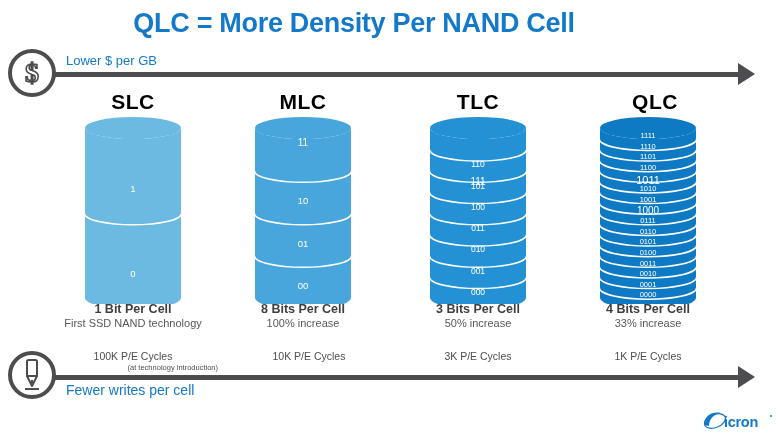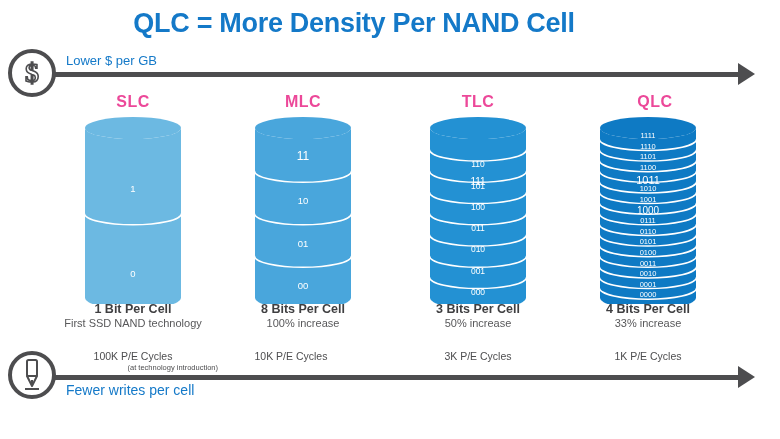--- a/index.html
+++ b/index.html
@@ -82,23 +82,23 @@
     top: 90px;
     width: 170px;
     text-align: center;
   }
   .col-0 { left: 48px; }
   .col-1 { left: 218px; }
   .col-2 { left: 393px; }
   .col-3 { left: 563px; }
 
   .col-head {
-    font-size: 16px;
+    font-size: 21px;
     font-weight: bold;
-    color: #ec4899;
+    color: #000000;
     letter-spacing: 0.5px;
     height: 28px;
     line-height: 24px;
   }
 
   .cell-label {
     position: absolute;
     left: 0; width: 170px;
     text-align: center;
     color: #ffffff;
@@ -225,27 +225,27 @@
           <path d="M 37 53.5 A 48 11 0 0 0 133 53.5 L 133 96 A 48 11 0 0 1 37 96 Z" fill="#ffffff" stroke="#ffffff" stroke-width="3.2"></path>
           <path d="M 37 53.5 A 48 11 0 0 0 133 53.5 L 133 96 A 48 11 0 0 1 37 96 Z" fill="#49A6DC"></path>
           <ellipse cx="85" cy="53.5" rx="48" ry="11" fill="#49A6DC"></ellipse>
         </g>
         <g>
           <path d="M 37 11 A 48 11 0 0 0 133 11 L 133 53.5 A 48 11 0 0 1 37 53.5 Z" fill="#ffffff" stroke="#ffffff" stroke-width="3.2"></path>
           <path d="M 37 11 A 48 11 0 0 0 133 11 L 133 53.5 A 48 11 0 0 1 37 53.5 Z" fill="#49A6DC"></path>
           <ellipse cx="85" cy="11" rx="48" ry="11" fill="#49A6DC"></ellipse>
         </g>
       </svg>
-      <div class="cell-label" style="font-size: 12px; left: 218px; top: 149px; text-align: center;">11</div>
+      <div class="cell-label" style="font-size: 10px; left: 218px; top: 137px; text-align: center;">11</div>
       <div class="cell-label" style="font-size: 9.5px; left: 218px; top: 195.21px;">10</div>
       <div class="cell-label" style="font-size: 9.5px; left: 218px; top: 237.71px;">01</div>
       <div class="cell-label" style="font-size: 9.5px; left: 218px; top: 280.21px;">00</div>
       <div class="bits" style="left: 218px;">8 Bits Per Cell</div>
       <div class="bits-sub" style="left: 218px;">100% increase</div>
-      <div class="pe" style="left: 206px;">10K P/E Cycles</div>
+      <div class="pe" style="left: 224px;">10K P/E Cycles</div>
       <div class="col col-2" style="left: 393px;">
         <div class="col-head">TLC</div>
       </div>
       <svg width="170" height="187" viewBox="0 0 170 187" style="position: absolute; left: 393px; top: 117px;">
         <g>
           <path d="M 37 159.75 A 48 11 0 0 0 133 159.75 L 133 181 A 48 11 0 0 1 37 181 Z" fill="#ffffff" stroke="#ffffff" stroke-width="3.2"></path>
           <path d="M 37 159.75 A 48 11 0 0 0 133 159.75 L 133 181 A 48 11 0 0 1 37 181 Z" fill="#2391D3"></path>
           <ellipse cx="85" cy="159.75" rx="48" ry="11" fill="#2391D3"></ellipse>
         </g>
         <g>
@@ -394,14 +394,22 @@
       <div class="cell-label" style="font-size: 7.5px; left: 563px; top: 247.875px;">0100</div>
       <div class="cell-label" style="font-size: 7.5px; left: 563px; top: 258.5px;">0011</div>
       <div class="cell-label" style="font-size: 7.5px; left: 563px; top: 269.125px;">0010</div>
       <div class="cell-label" style="font-size: 7.5px; left: 563px; top: 279.75px;">0001</div>
       <div class="cell-label" style="font-size: 7.5px; left: 563px; top: 290.375px;">0000</div>
       <div class="bits" style="left: 563px;">4 Bits Per Cell</div>
       <div class="bits-sub" style="left: 563px;">33% increase</div>
       <div class="pe" style="left: 563px;">1K P/E Cycles</div>
     </div>
 
+  <div class="logo">
+    <svg width="72" height="22" viewBox="0 0 72 22" aria-hidden="true">
+      <path d="M2 15 C2 6, 10 1, 19 3 C12 4, 7 9, 7 16 Z" fill="#1479C8"></path>
+      <ellipse cx="13" cy="11" rx="11" ry="6.5" transform="rotate(-22 13 11)" fill="none" stroke="#1479C8" stroke-width="1.2"></ellipse>
+      <text x="22" y="17" font-family="'Liberation Sans', sans-serif" font-size="14.5" font-weight="bold" fill="#1479C8" letter-spacing="-0.3">icron</text>
+      <circle cx="69" cy="6" r="1" fill="#1479C8"></circle>
+    </svg>
+  </div>
 
 </div>
 
 </body></html>

